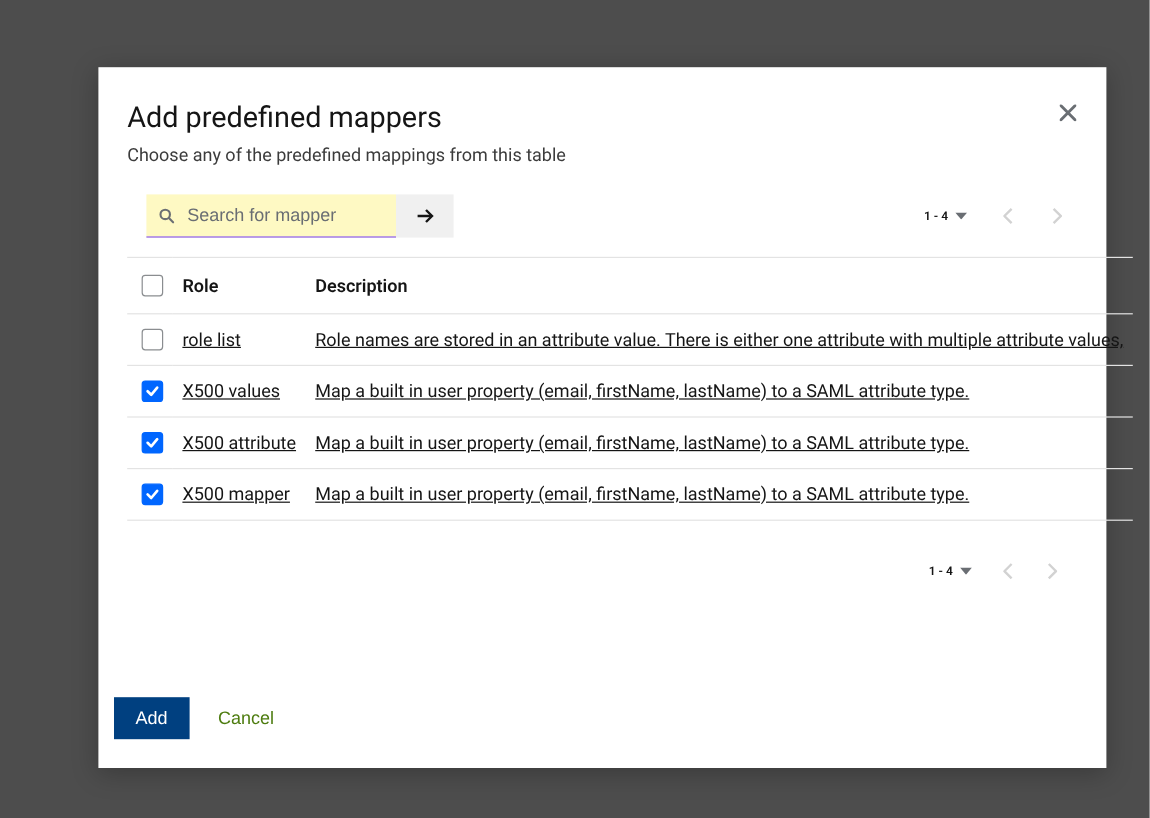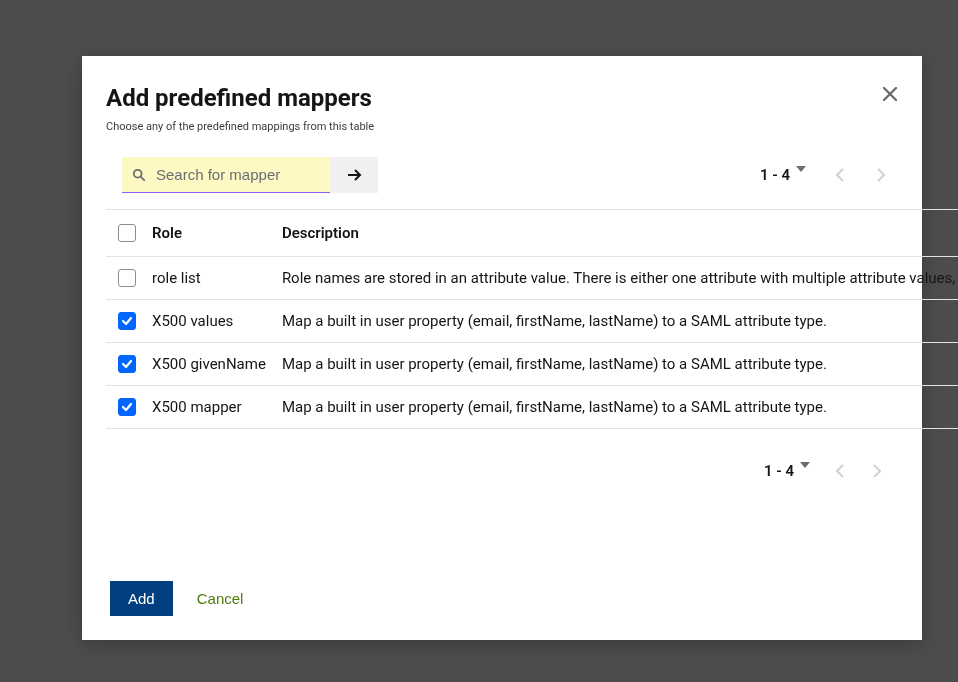--- a/index.html
+++ b/index.html
@@ -39,26 +39,26 @@
     cursor: pointer;
     color: #6a6e73;
     background: transparent;
     border: none;
     font-size: 18px;
   }
 
   h1.title {
     margin: 0 0 8px 0;
     font-size: 24px;
-    font-weight: 700;
+    font-weight: 400;
     color: #151515;
   }
   .subtitle {
     margin: 0 0 24px 0;
-    font-size: 11px;
+    font-size: 15px;
     color: #3c3c3c;
   }
 
   
   .toolbar {
     display: flex;
     align-items: center;
     padding: 0 24px 16px 16px;
   }
   .search-group {
@@ -99,26 +99,26 @@
   }
 
   .spacer { flex: 1; }
 
   .pager {
     display: flex;
     align-items: center;
     gap: 4px;
   }
   .page-range {
-    font-size: 15px;
+    font-size: 10px;
     font-weight: 600;
     color: #151515;
     margin-right: 4px;
     display: flex;
-    align-items: flex-start;
+    align-items: center;
     gap: 6px;
     cursor: pointer;
     padding: 6px 8px;
   }
   .page-range .caret { color: #6a6e73; }
   .page-nav {
     width: 36px; height: 36px;
     display: flex; align-items: center; justify-content: center;
     color: #d2d2d2;
     background: transparent;
@@ -138,21 +138,21 @@
     font-size: 15px;
     padding: 0;
   }
   .table tr:last-child td { border-bottom: 1px solid #e3e3e3; }
   .table th { font-weight: 600; }
 
   .col-check { width: 48px; }
   .col-name  { width: 140px; }
   .col-desc  { }
 
-  .cell { padding: 12px 8px; white-space: nowrap; overflow: hidden; text-overflow: ellipsis; }
+  .cell { padding: 12px 8px; white-space: nowrap; overflow: hidden; text-overflow: ellipsis; text-decoration: underline; }
   .head-cell { padding: 14px 8px; }
   .check-cell { padding: 10px 8px 10px 12px; display:flex; align-items:center; }
 
   .checkbox {
     width: 18px; height: 18px;
     border: 1px solid #8a8d90;
     border-radius: 3px;
     display: inline-flex;
     align-items: center; justify-content: center;
     cursor: pointer;
@@ -169,21 +169,21 @@
   .bottom-pager {
     display: flex;
     justify-content: flex-end;
     align-items: center;
     padding: 24px 28px 0 0;
   }
 
   
   .footer {
     position: absolute;
-    left: 28px;
+    left: 13px;
     bottom: 24px;
     display: flex;
     align-items: flex-start;
     gap: 20px;
   }
   .btn-primary {
     background: #004080;
     color: #ffffff;
     border: none;
     padding: 9px 18px;
@@ -313,21 +313,21 @@
           <td>
             <div class="check-cell">
               <span class="checkbox checked">
                 <svg width="12" height="12" viewBox="0 0 12 12">
                   <polyline points="2,6 5,9 10,3" fill="none" stroke="currentColor" stroke-width="2.2" stroke-linecap="round" stroke-linejoin="round"></polyline>
                 </svg>
               </span>
             </div>
           </td>
           <td>
-            <div class="cell">X500 givenName</div>
+            <div class="cell">X500 attribute</div>
           </td>
           <td>
             <div class="cell">Map a built in user property (email, firstName, lastName) to a SAML attribute type.</div>
           </td>
         </tr>
         <tr>
           <td>
             <div class="check-cell">
               <span class="checkbox checked">
                 <svg width="12" height="12" viewBox="0 0 12 12">

